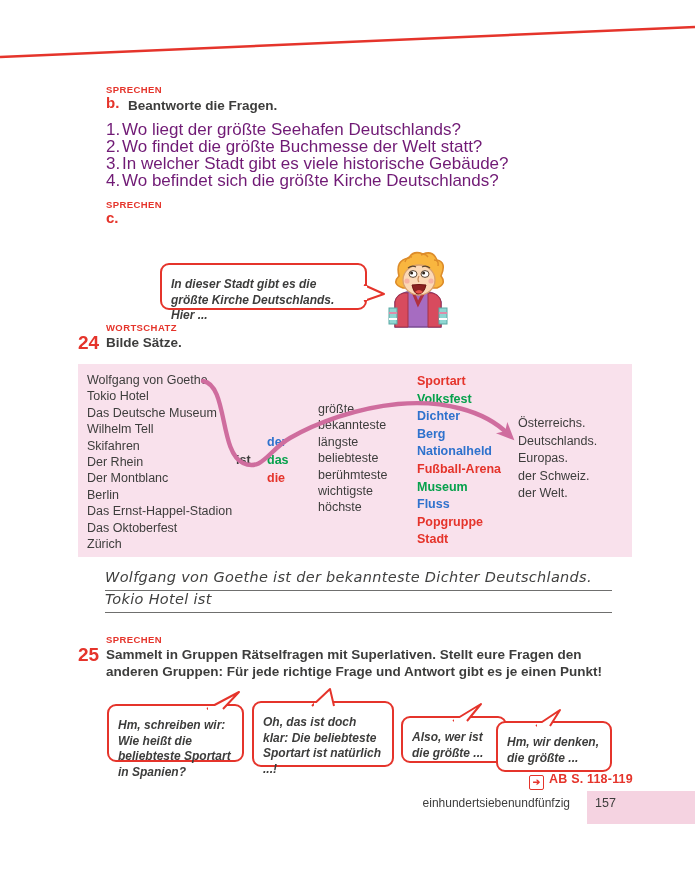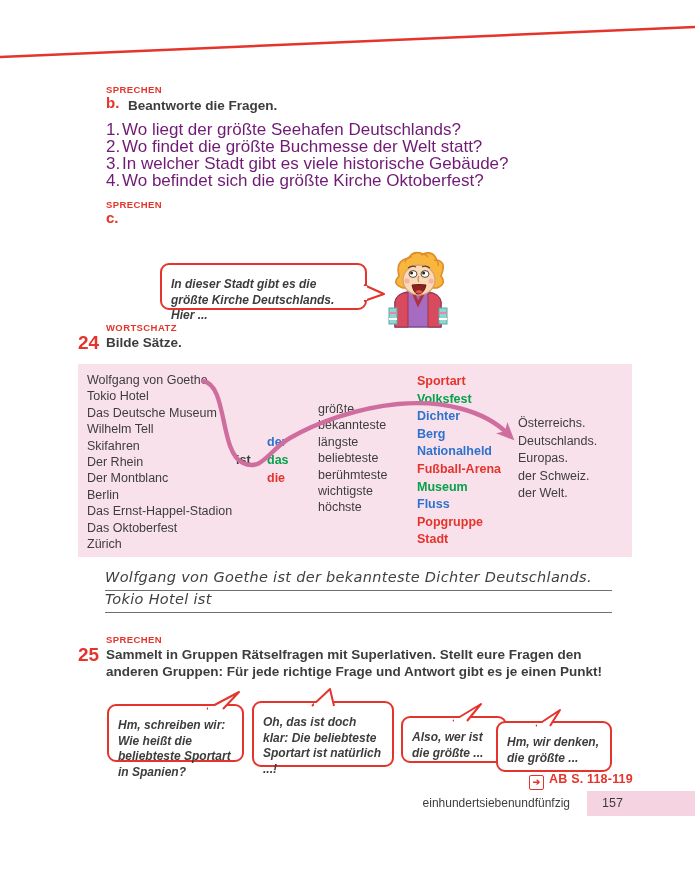--- a/index.html
+++ b/index.html
@@ -62,21 +62,21 @@
     <div class="qrow">
       <span class="qnum">1.</span><span>Wo liegt der größte Seehafen Deutschlands?</span>
     </div>
     <div class="qrow">
       <span class="qnum">2.</span><span>Wo findet die größte Buchmesse der Welt statt?</span>
     </div>
     <div class="qrow">
       <span class="qnum">3.</span><span>In welcher Stadt gibt es viele historische Gebäude?</span>
     </div>
     <div class="qrow">
-      <span class="qnum">4.</span><span>Wo befindet sich die größte Kirche Oktoberfest?</span>
+      <span class="qnum">4.</span><span>Wo befindet sich die größte Kirche Deutschlands?</span>
     </div>
   </div>
 
   <div class="abs tag" style="left:106px;top:199px">SPRECHEN</div>
   <div class="abs ex-letter" style="left:106px;top:209px">c.</div>
 
   <div class="abs bubble" style="left:160px;top:263px;width:207px;height:47px">
     <span>In dieser Stadt gibt es die größte Kirche Deutschlands. Hier ...</span>
     <svg class="tail" style="left:201px;top:15px;width:24px;height:26px" viewBox="0 0 24 26">
       <path d="M1,5 L21,14 L1,21" fill="#ffffff" stroke="#e5342b" stroke-width="2" stroke-linejoin="round"></path>
@@ -228,15 +228,15 @@
       <path d="M8,17 L32,1 L22,17" fill="#ffffff" stroke="#e5342b" stroke-width="2" stroke-linejoin="round"></path>
       <rect x="9" y="14" width="12" height="5" fill="#ffffff"></rect>
     </svg>
   </div>
 
   <div class="abs ab-ref" style="left:513px;top:772px">
     <span class="ab-box">➔</span><span>AB  S. 118-119</span>
   </div>
 
   <div class="abs footer-word" style="left:420px;top:796px;width:150px;text-align:right">einhundertsiebenundfünfzig</div>
-  <div class="abs page-badge" style="left:587px;top:791px;width:108px;height:25px;line-height:25px;padding-left:15px;box-sizing:border-box">157</div>
+  <div class="abs page-badge" style="left:587px;top:791px;width:108px;height:33px;line-height:25px;padding-left:8px;box-sizing:border-box">157</div>
 
 </div>
 
 </body></html>

